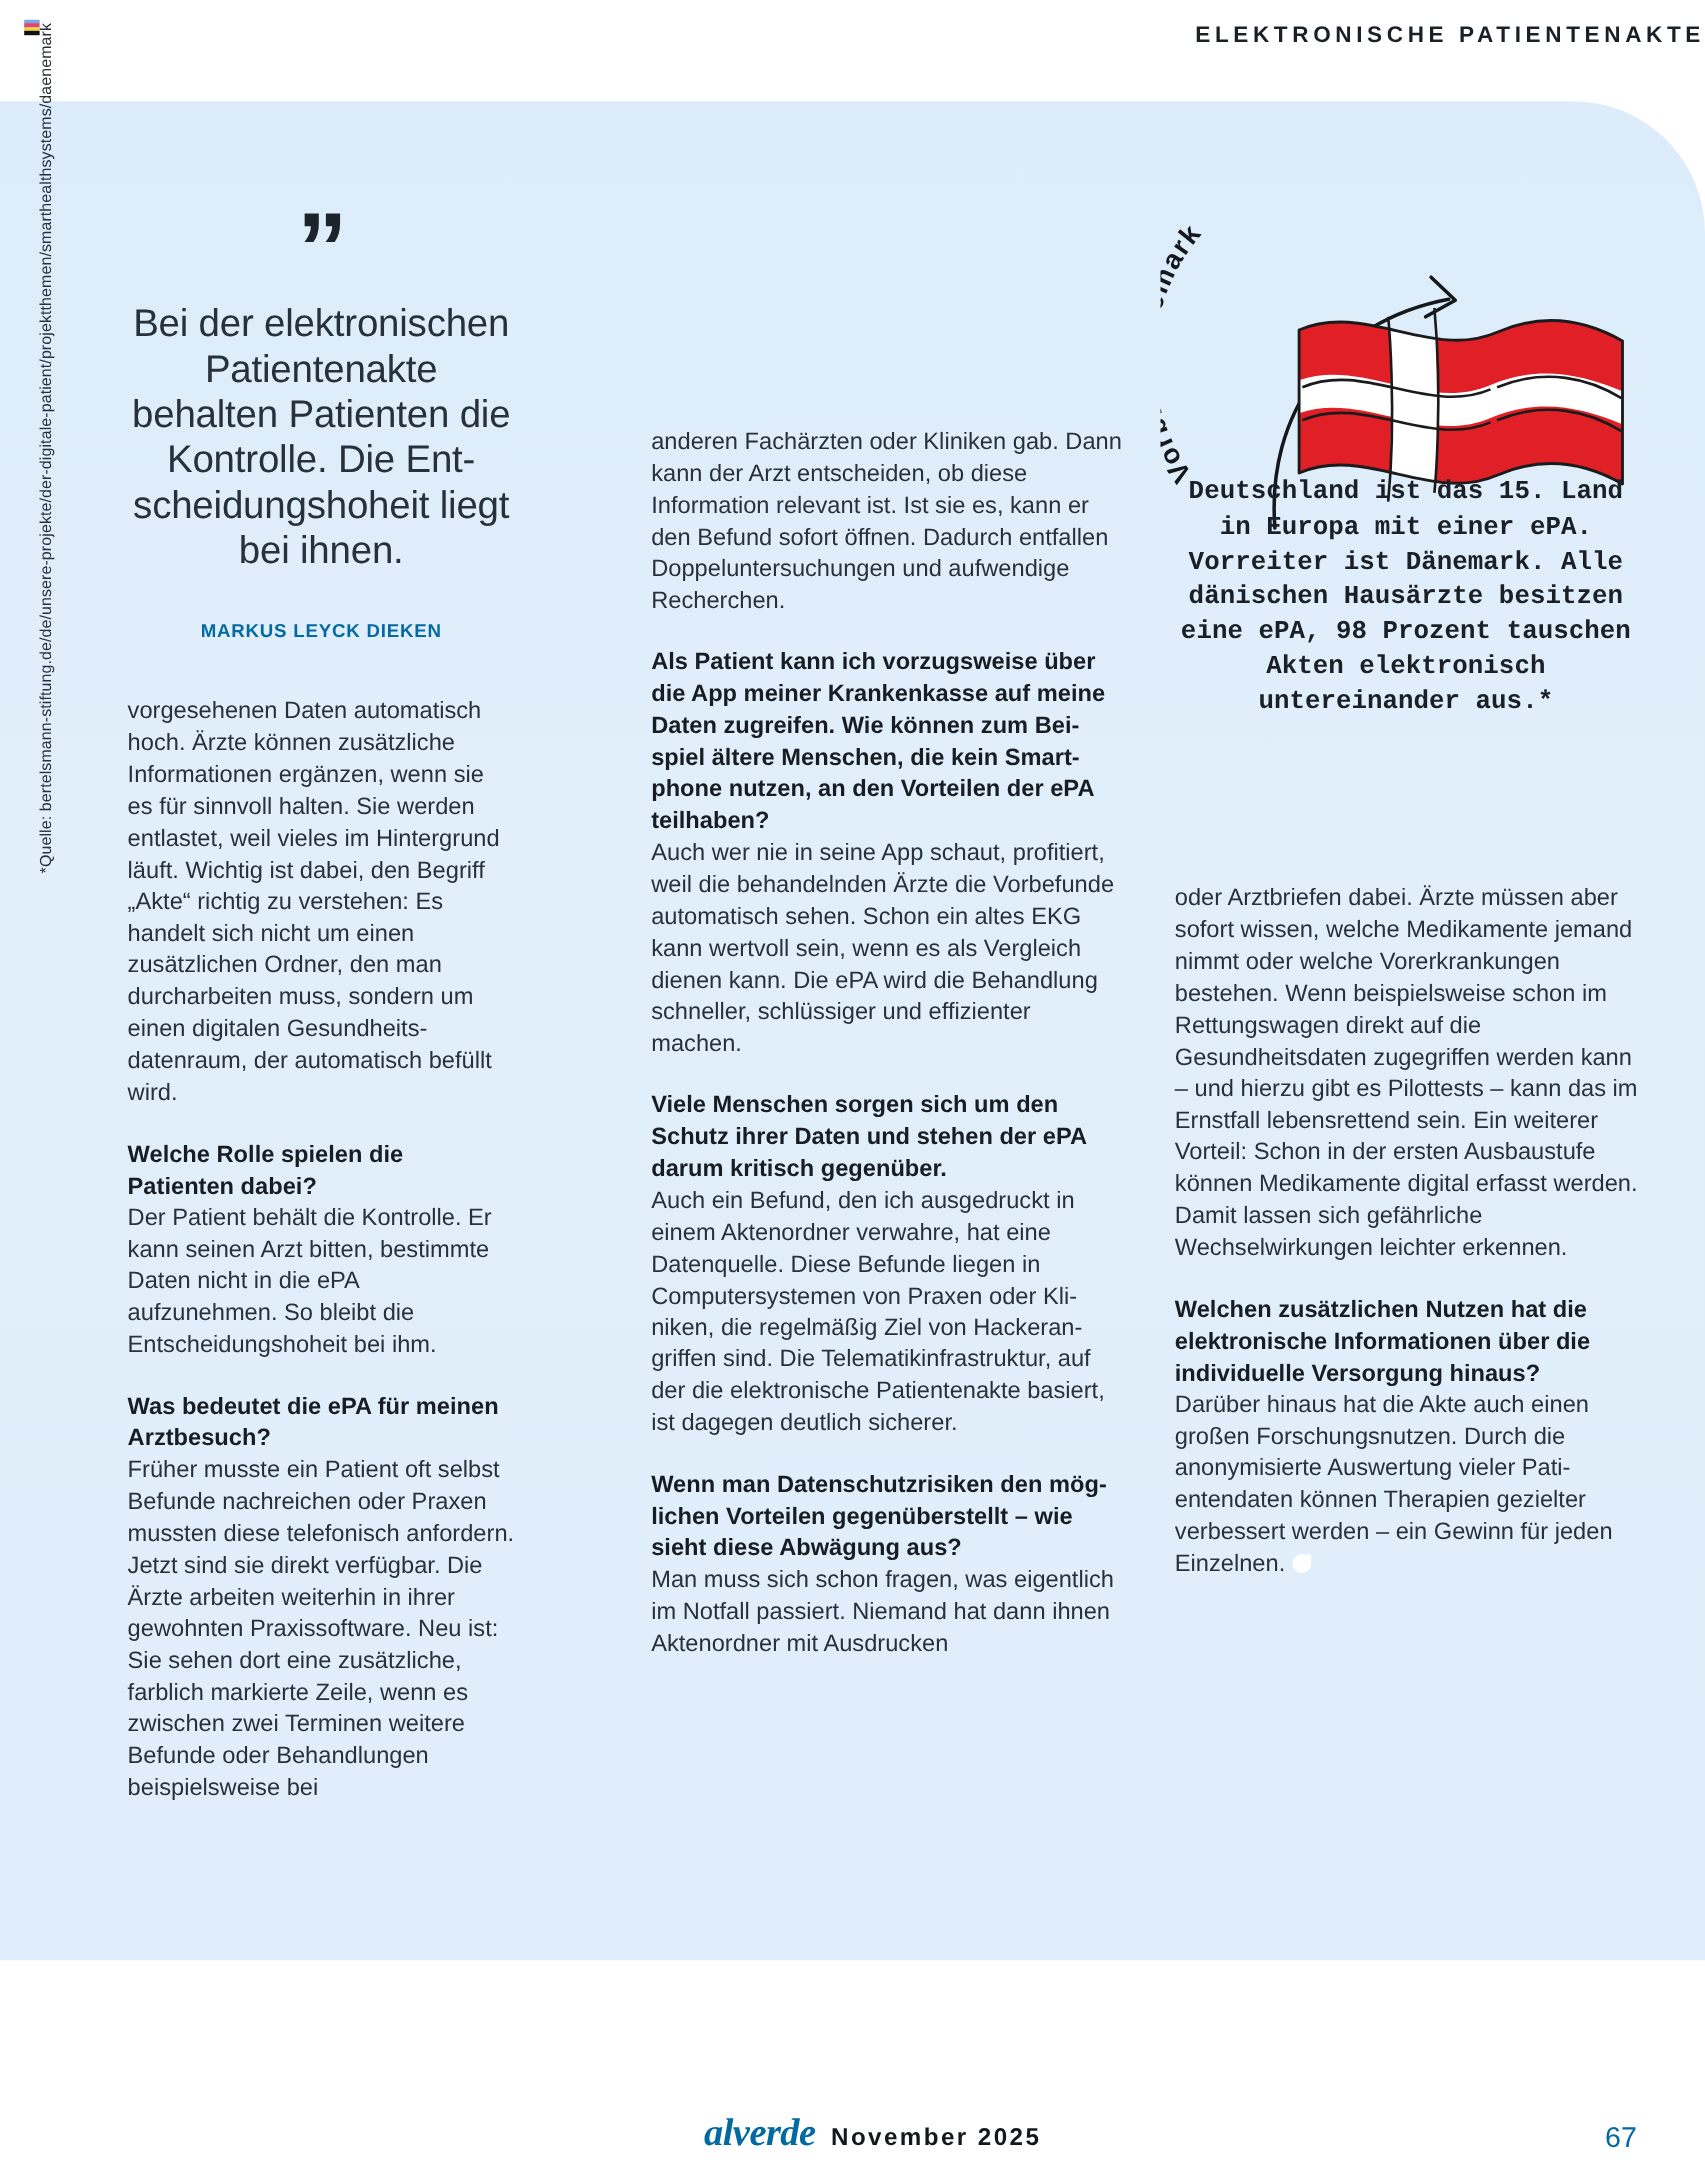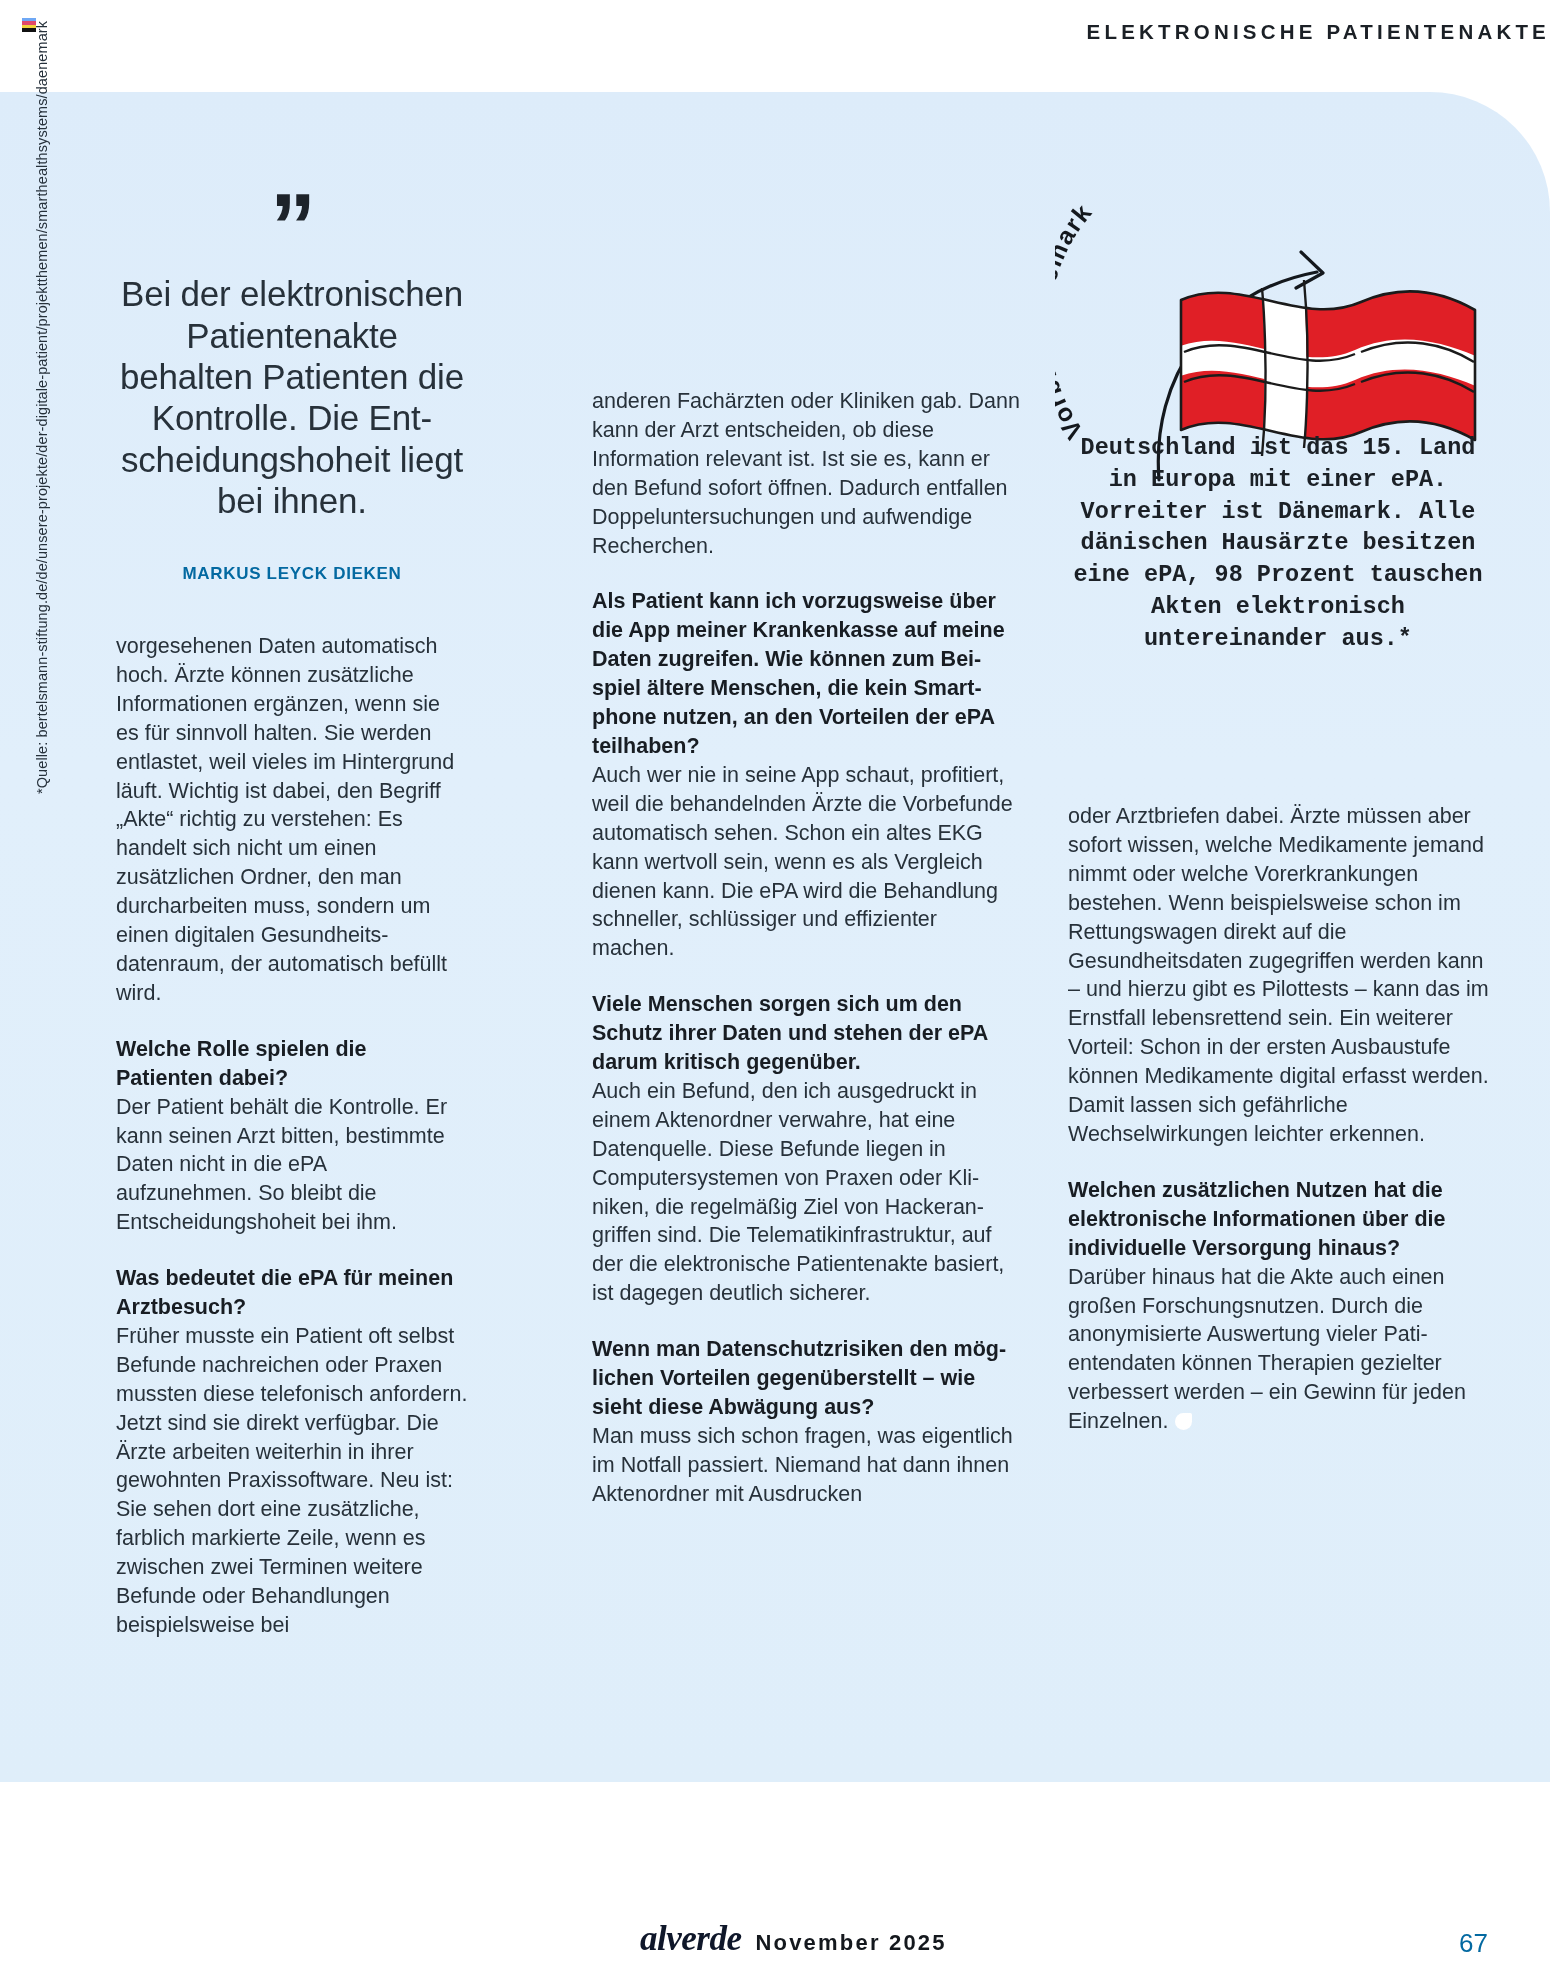--- a/index.html
+++ b/index.html
@@ -212,21 +212,21 @@
     bottom: 14px;
     display: flex;
     align-items: baseline;
     gap: 14px;
   }
   .brand {
     font-family: "Liberation Serif", serif;
     font-style: italic;
     font-weight: 700;
     font-size: 35px;
-    color: #0f172a;
+    color: #0369a1;
     letter-spacing: -0.5px;
   }
   .issue {
     font-size: 22px;
     font-weight: 700;
     letter-spacing: 2.2px;
     color: #14181d;
     font-family: "Liberation Sans", sans-serif;
   }
   .folio {

